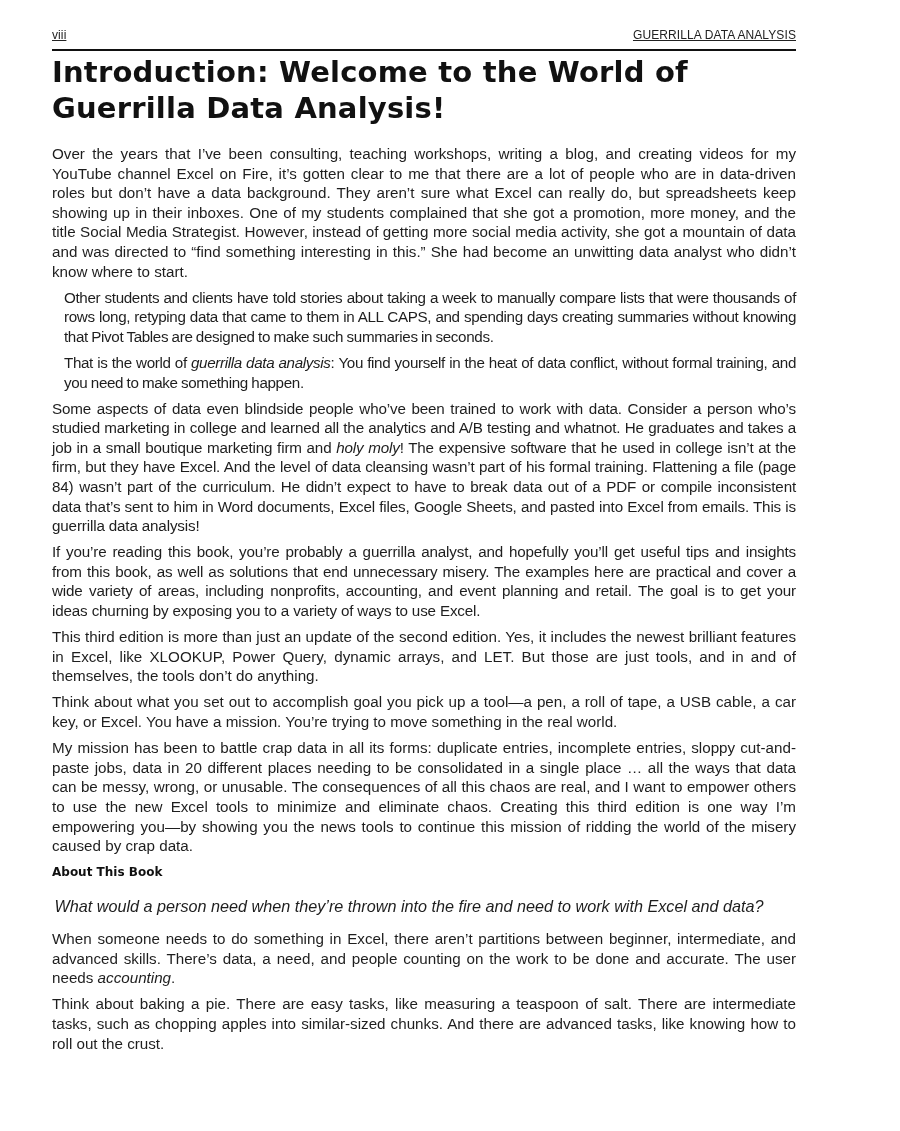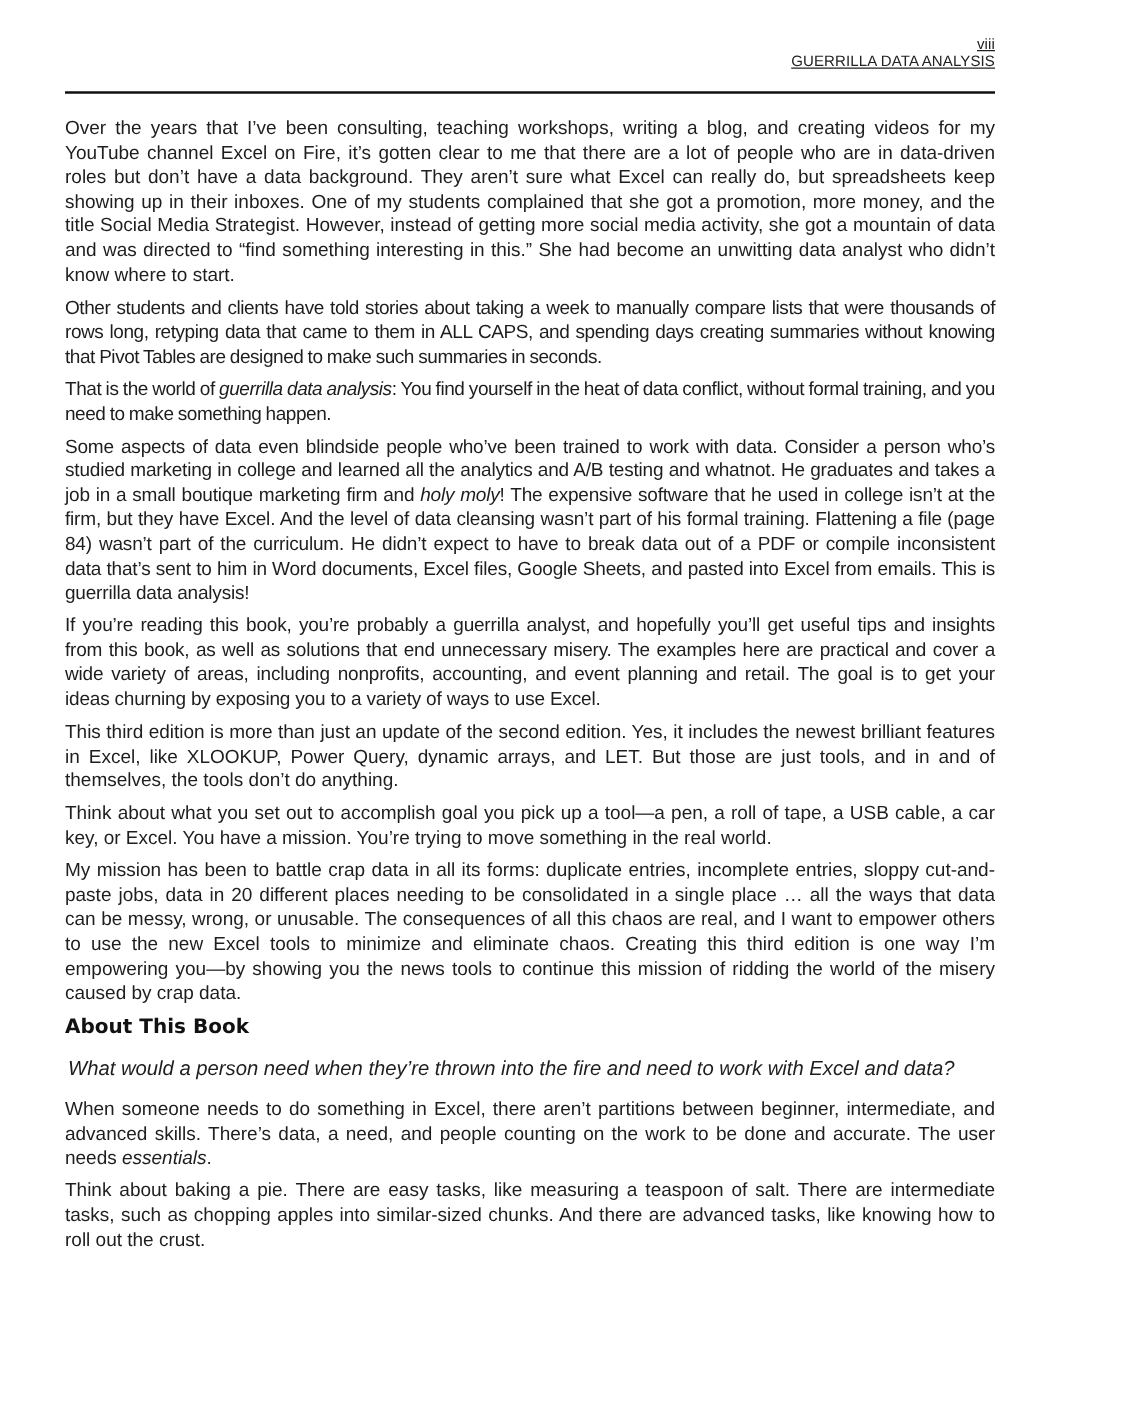--- a/index.html
+++ b/index.html
@@ -22,23 +22,22 @@
       width: 744px;
     }
     .running-header {
       display: flex;
       justify-content: space-between;
       align-items: flex-end;
       font-size: 12px;
       line-height: 14px;
       color: #222;
       border-bottom: 2px solid #111;
-      padding-bottom: 17px;
+      padding-bottom: 7px;
       letter-spacing: 0.1px;
-      flex-direction: column;
     }
     .running-header .page-number {
       text-decoration: underline;
       text-underline-offset: 1px;
     }
     .running-header .running-title {
       text-decoration: underline;
       text-underline-offset: 1px;
     }
     h1.chapter-title {
@@ -57,29 +56,30 @@
       font-size: 15.2px;
       line-height: 19.6px;
       margin: 0 0 6.5px 0;
       text-align: justify;
       color: #1e1e1e;
       hyphens: none;
     }
     .body-text p.condensed {
       letter-spacing: -0.35px;
       word-spacing: -0.5px;
+      margin-left: 12px;
     }
     .body-text p.tight {
       letter-spacing: -0.15px;
     }
     .body-text em { font-style: italic; }
     h2.section-title {
       font-family: "DejaVu Sans", sans-serif;
       font-weight: bold;
-      font-size: 16px;
+      font-size: 12px;
       line-height: 24px;
       margin: -2px 0 12px 0;
       color: #111;
     }
     p.guiding-question {
       font-style: italic;
       font-size: 16.2px !important;
       line-height: 21px !important;
       margin: 12px 0 12px 0 !important;
       text-align: center;
@@ -89,20 +89,21 @@
 </head>
 <body>
 
 <div class="page">
 
   <div class="running-header">
     <span class="page-number">viii</span>
     <span class="running-title">GUERRILLA DATA ANALYSIS</span>
   </div>
 
+  <h1 class="chapter-title">Introduction: Welcome to the World of Guerrilla Data Analysis!</h1>
 
   <div class="body-text">
 
     <p>Over the years that I’ve been consulting, teaching workshops, writing a blog, and creating videos for my YouTube channel Excel on Fire, it’s gotten clear to me that there are a lot of people who are in data-driven roles but don’t have a data background. They aren’t sure what Excel can really do, but spreadsheets keep showing up in their inboxes. One of my students complained that she got a promotion, more money, and the title Social Media Strategist. However, instead of getting more social media activity, she got a mountain of data and was directed to “find something interesting in this.” She had become an unwitting data analyst who didn’t know where to start.</p>
 
     <p class="condensed">Other students and clients have told stories about taking a week to manually compare lists that were thousands of rows long, retyping data that came to them in ALL CAPS, and spending days creating summaries without knowing that Pivot Tables are designed to make such summaries in seconds.</p>
 
     <p class="condensed"><span>That is the world of </span><em>guerrilla data analysis</em><span>: You find yourself in the heat of data conflict, without formal training, and you need to make something happen.</span></p>
 
     <p class="tight"><span>Some aspects of data even blindside people who’ve been trained to work with data. Consider a person who’s studied marketing in college and learned all the analytics and A/B testing and whatnot. He graduates and takes a job in a small boutique marketing firm and </span><em>holy moly</em><span>! The expensive software that he used in college isn’t at the firm, but they have Excel. And the level of data cleansing wasn’t part of his formal training. Flattening a file (page 84) wasn’t part of the curriculum. He didn’t expect to have to break data out of a PDF or compile inconsistent data that’s sent to him in Word documents, Excel files, Google Sheets, and pasted into Excel from emails. This is guerrilla data analysis!</span></p>
@@ -113,18 +114,18 @@
 
     <p>Think about what you set out to accomplish goal you pick up a tool—a pen, a roll of tape, a USB cable, a car key, or Excel. You have a mission. You’re trying to move something in the real world.</p>
 
     <p>My mission has been to battle crap data in all its forms: duplicate entries, incomplete entries, sloppy cut-and-paste jobs, data in 20 different places needing to be consolidated in a single place … all the ways that data can be messy, wrong, or unusable. The consequences of all this chaos are real, and I want to empower others to use the new Excel tools to minimize and eliminate chaos. Creating this third edition is one way I’m empowering you—by showing you the news tools to continue this mission of ridding the world of the misery caused by crap data.</p>
 
     <h2 class="section-title">About This Book</h2>
 
 
     <p class="guiding-question">What would a person need when they’re thrown into the fire and need to work with Excel and data?</p>
 
-    <p><span>When someone needs to do something in Excel, there aren’t partitions between beginner, intermediate, and advanced skills. There’s data, a need, and people counting on the work to be done and accurate. The user needs </span><em>essentials</em><span>.</span></p>
+    <p><span>When someone needs to do something in Excel, there aren’t partitions between beginner, intermediate, and advanced skills. There’s data, a need, and people counting on the work to be done and accurate. The user needs </span><em>accounting</em><span>.</span></p>
 
     <p>Think about baking a pie. There are easy tasks, like measuring a teaspoon of salt. There are intermediate tasks, such as chopping apples into similar-sized chunks. And there are advanced tasks, like knowing how to roll out the crust.</p>
 
   </div>
 </div>
 
 </body></html>

